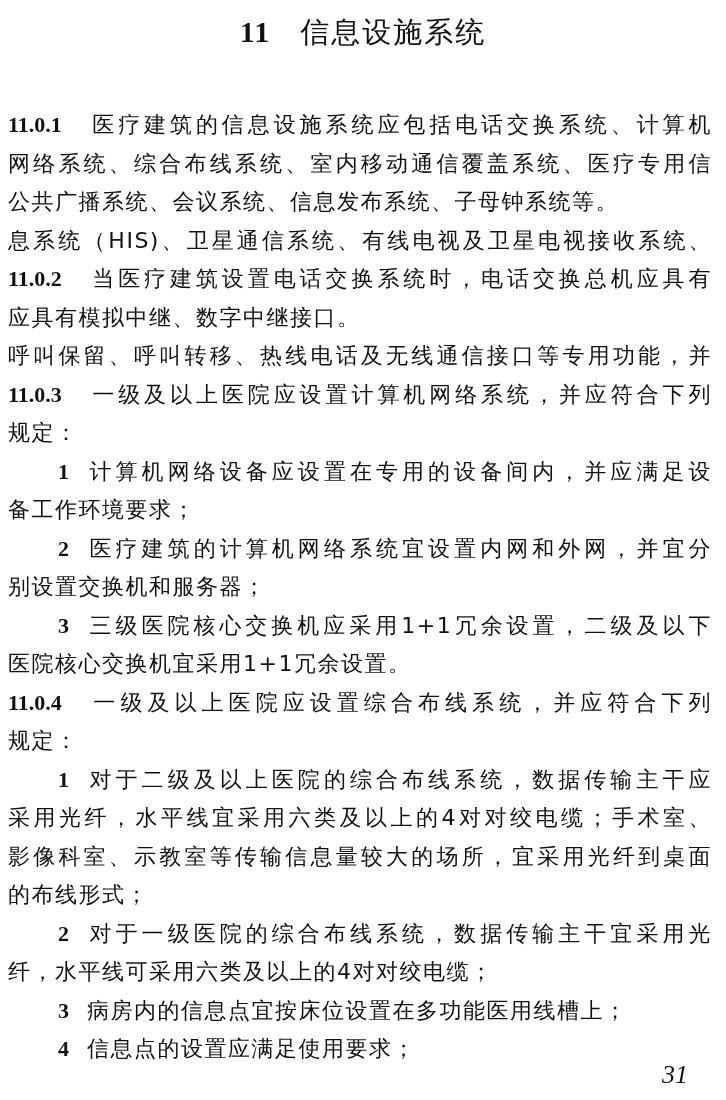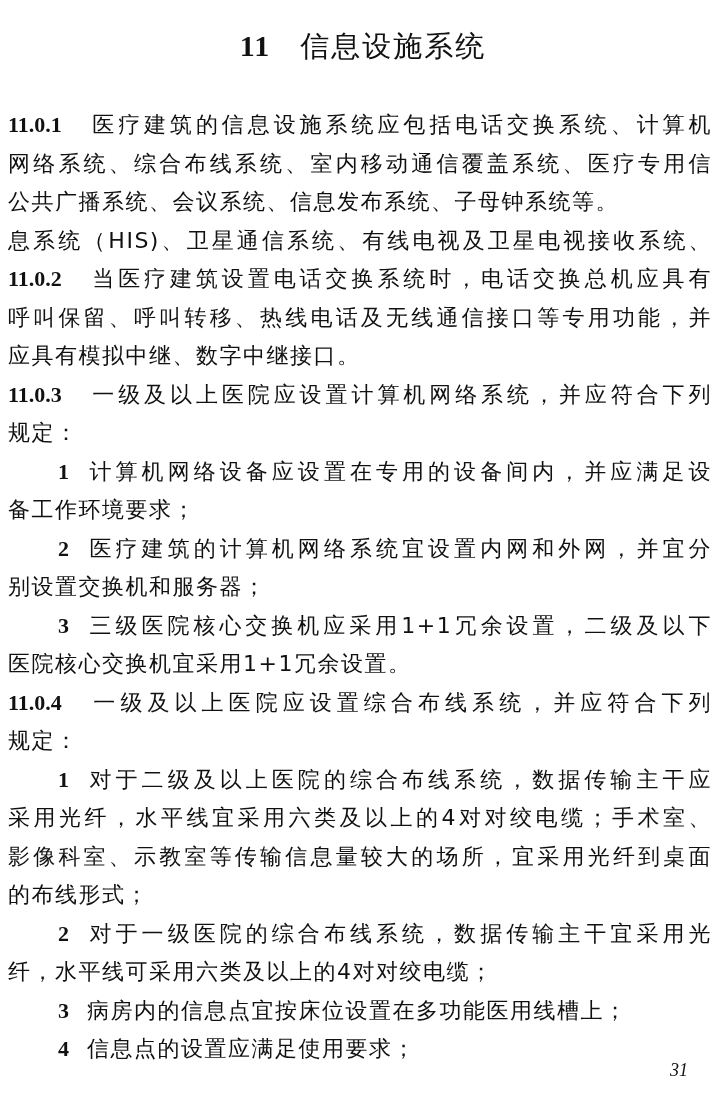--- a/index.html
+++ b/index.html
@@ -1,49 +1,49 @@
 <!DOCTYPE html>
 <html><head>
   <meta charset="utf-8">
   <style>
     html, body { margin: 0; padding: 0; background: #ffffff; }
     body { width: 726px; height: 1100px; position: relative; overflow: hidden;
            font-family: "DejaVu Serif", "Liberation Serif", serif; color: #111111; }
-    .title { position: absolute; top: 24px; left: 0; width: 726px; text-align: center;
+    .title { position: absolute; top: 10px; left: 0; width: 726px; text-align: center;
              font-size: 29px; line-height: 44px; letter-spacing: 1px; }
     .title .num { font-family: "Liberation Serif", serif; font-weight: bold; font-size: 30px; margin-right: 30px; }
     .title .txt { font-family: "DejaVu Sans", sans-serif; font-weight: normal; letter-spacing: 2px; }
     .body { position: absolute; top: 106px; left: 8px; width: 704px; }
     .line { height: 38.5px; line-height: 38.5px; font-size: 22px; white-space: nowrap;
             font-family: "DejaVu Sans", sans-serif; letter-spacing: 1.5px; overflow: visible; }
     .line.justify { text-align: justify; text-align-last: justify; }
     .clause { font-family: "Liberation Serif", serif; font-weight: bold; font-size: 22px; letter-spacing: 0;
               margin-right: 28px; }
     .item-num { font-family: "Liberation Serif", serif; font-weight: bold; font-size: 22px;
                 margin-left: 50px; margin-right: 18px; letter-spacing: 0; }
     .page-number { position: absolute; right: 38px; top: 1060px; font-family: "Liberation Serif", serif;
-                   font-style: italic; font-size: 18px; }
+                   font-style: italic; font-size: 26px; }
   </style>
 </head>
 <body>
 
 <div class="title">
   <span class="num">11</span><span class="txt">信息设施系统</span>
 </div>
 
 <div class="body">
 
   <div class="line justify"><span class="clause">11.0.1</span><span>医疗建筑的信息设施系统应包括电话交换系统、计算机</span></div>
   <div class="line justify">网络系统、综合布线系统、室内移动通信覆盖系统、医疗专用信</div>
   <div class="line">公共广播系统、会议系统、信息发布系统、子母钟系统等。</div>
   <div class="line justify">息系统（HIS)、卫星通信系统、有线电视及卫星电视接收系统、</div>
 
   <div class="line justify"><span class="clause">11.0.2</span><span>当医疗建筑设置电话交换系统时，电话交换总机应具有</span></div>
+  <div class="line">应具有模拟中继、数字中继接口。</div>
   <div class="line justify">呼叫保留、呼叫转移、热线电话及无线通信接口等专用功能，并</div>
-  <div class="line">应具有模拟中继、数字中继接口。</div>
 
   <div class="line justify"><span class="clause">11.0.3</span><span>一级及以上医院应设置计算机网络系统，并应符合下列</span></div>
   <div class="line">规定：</div>
 
   <div class="line justify"><span class="item-num">1</span><span>计算机网络设备应设置在专用的设备间内，并应满足设</span></div>
   <div class="line">备工作环境要求；</div>
 
   <div class="line justify"><span class="item-num">2</span><span>医疗建筑的计算机网络系统宜设置内网和外网，并宜分</span></div>
   <div class="line">别设置交换机和服务器；</div>
 

